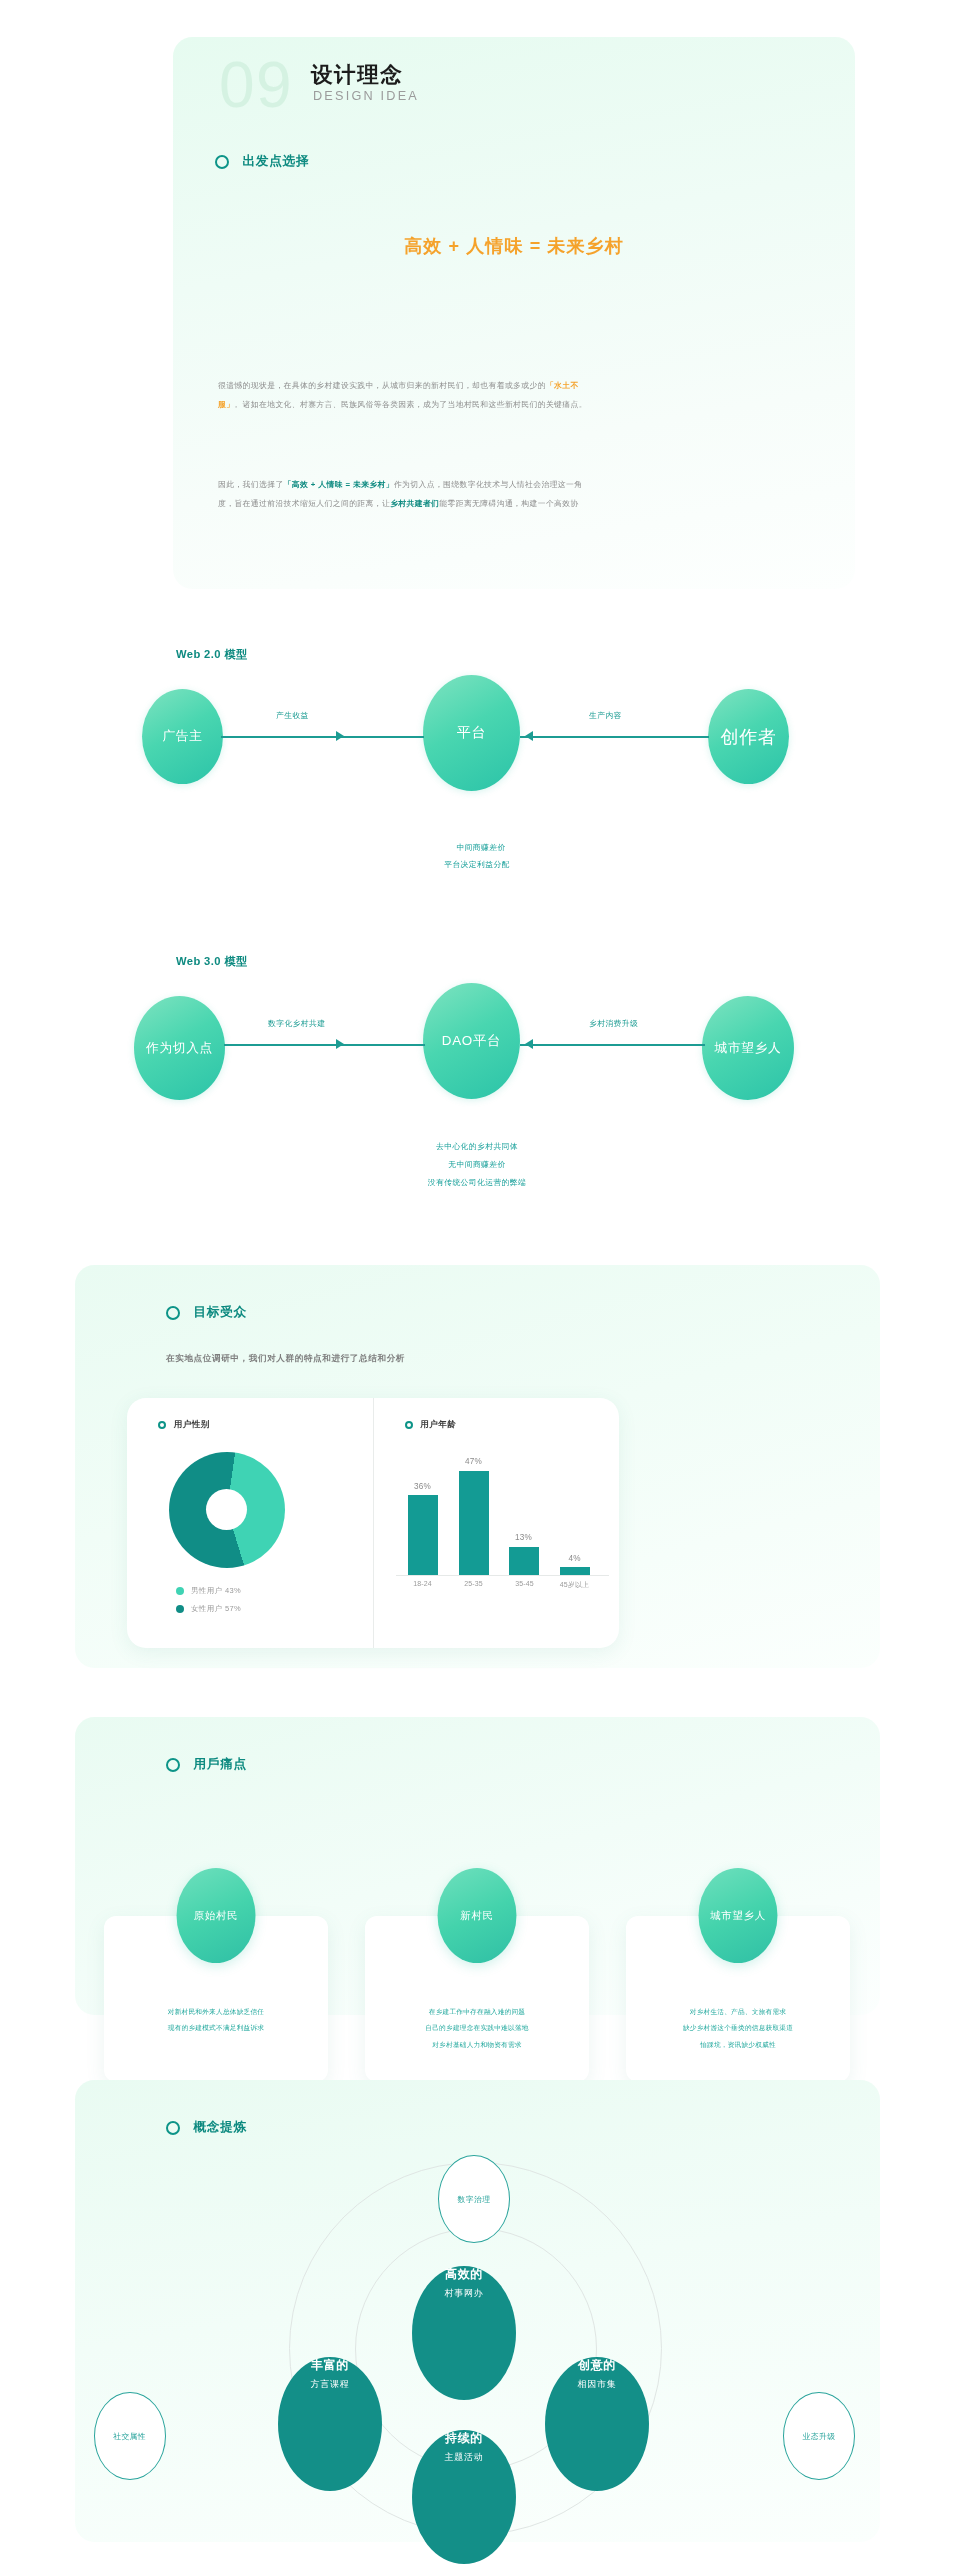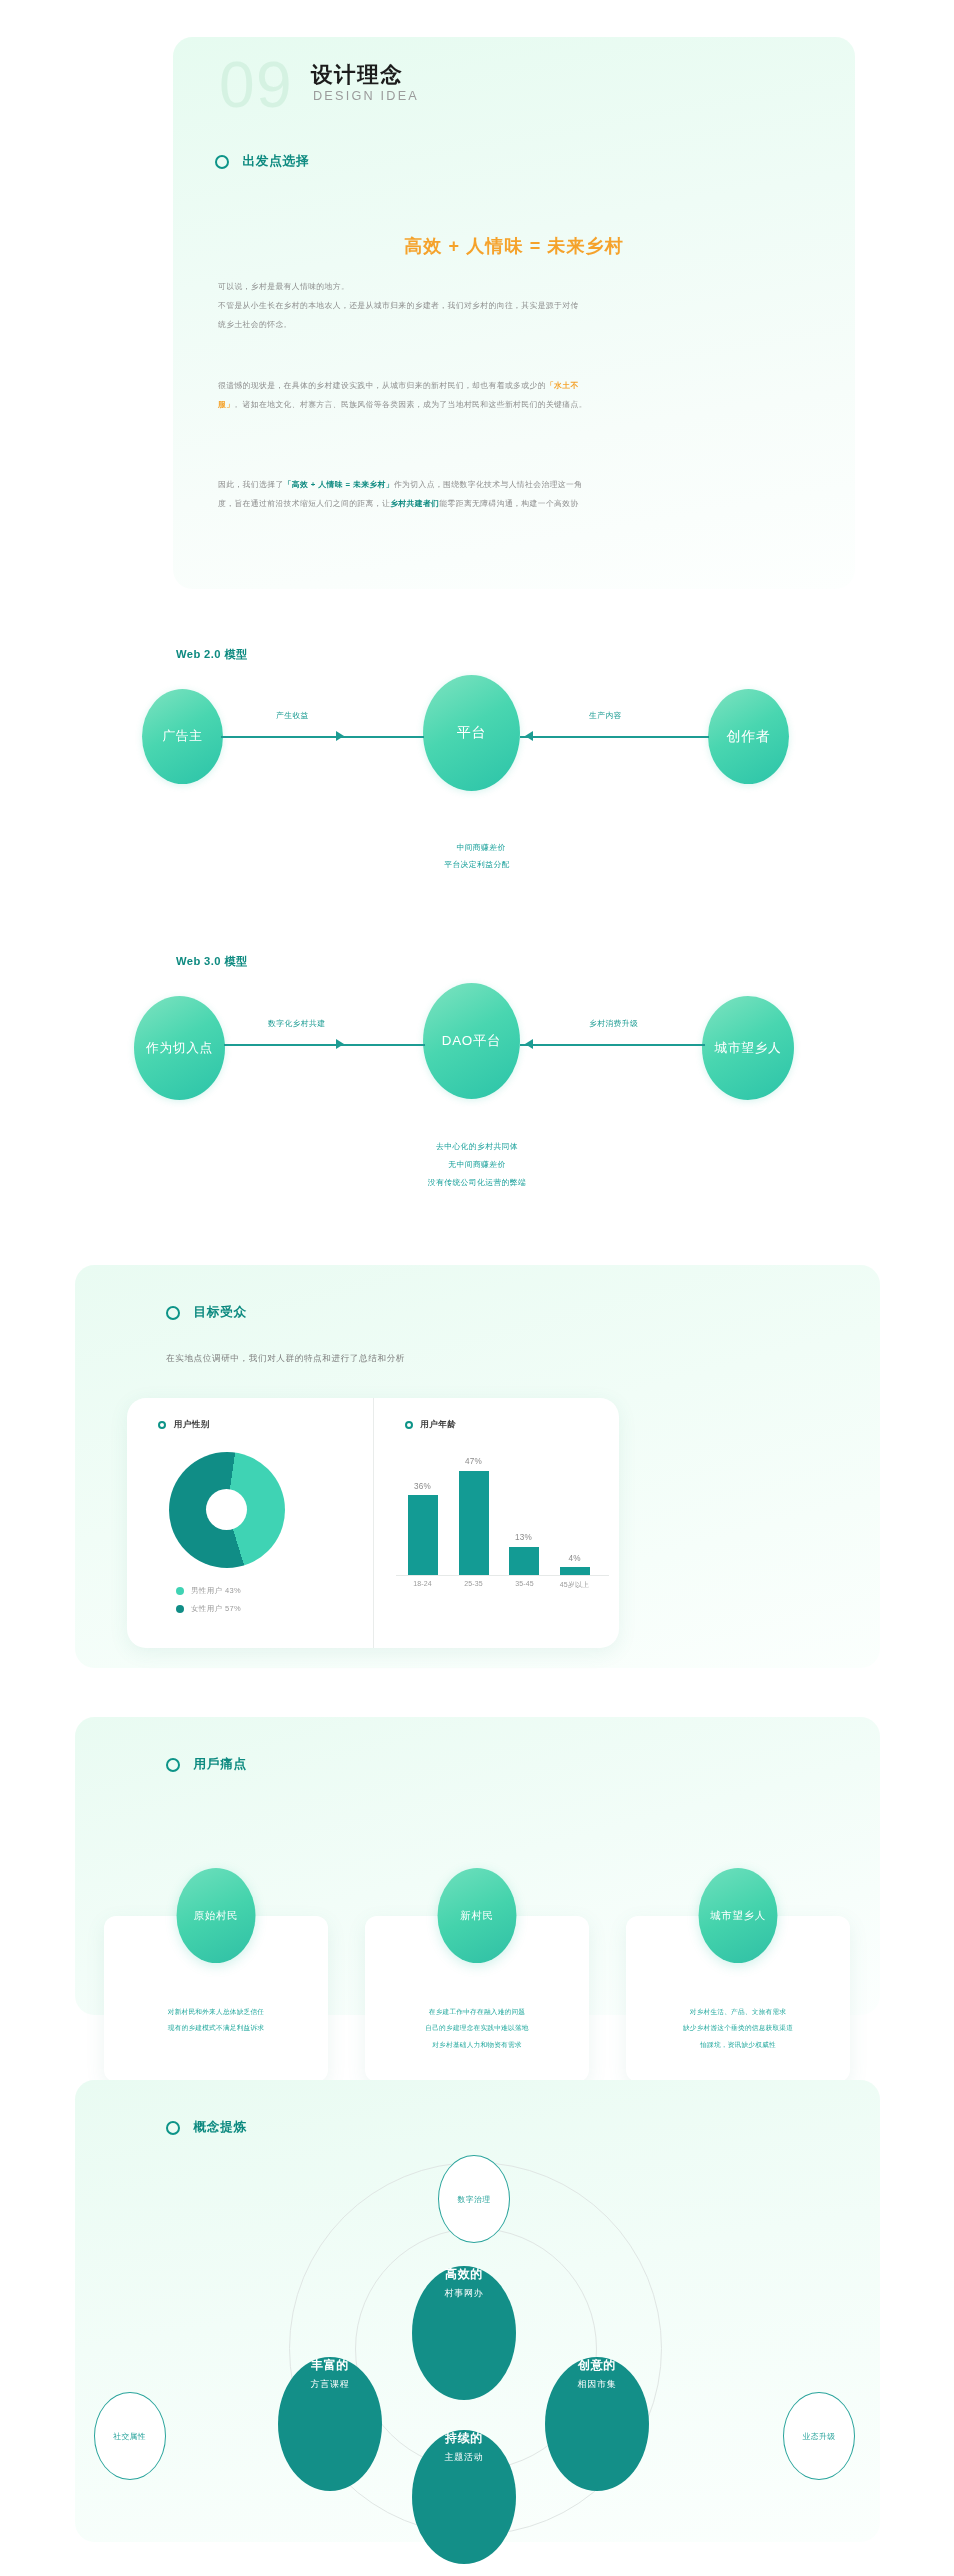--- a/index.html
+++ b/index.html
@@ -69,21 +69,21 @@
   .arrow-head.left  { border-right:8.2px solid #1c9c93; border-top:5.2px solid transparent; border-bottom:5.2px solid transparent; }
   .edge-label { position:absolute; font-size:7.8px; color:#1c9c93; letter-spacing:0.4px; white-space:nowrap; }
   .caption { position:absolute; width:100%; text-align:center; font-size:7.8px; color:#18a09a; line-height:2.0; letter-spacing:0.4px; }
 
   
   .audience-card {
     position:absolute; left:75px; top:1265px; width:805px; height:403px;
     border-radius:19.4px;
     background: linear-gradient(165deg, #e9fbf2 0%, #f1fdf7 45%, #fbfffd 100%);
   }
-  .audience-desc { position:absolute; left:91px; top:88px; font-size:8.6px; color:#7d7d7d; letter-spacing:0.6px; }
+  .audience-desc { position:absolute; left:91px; top:88px; font-size:8.6px; color:#7d7d7d; letter-spacing:0.6px;font-weight:bold; }
   .chart-panel {
     position:absolute; left:52px; top:133px; width:492px; height:250px;
     background:#fff; border-radius:19px; box-shadow:0 4.5px 19.4px rgba(60,140,120,.09);
     display:flex;
   }
   .chart-half { position:relative; flex:1; }
   .chart-half.left-half { border-right:0.7px solid #e9eceb; }
   .chart-head { position:absolute; left:31px; top:21px; display:flex; align-items:center; gap:7.5px; }
   .chart-head .lbl { font-size:8.6px; font-weight:700; color:#3b3b3b; letter-spacing:0.4px; }
   .ring-sm { width:8.2px; height:8.2px; border:2.2px solid #0d9488; border-radius:50%; }
@@ -153,43 +153,38 @@
     <div class="head-title">设计理念</div>
     <div class="head-sub">DESIGN IDEA</div>
 
     <div class="sec-head" style="left:42px; top:116px;">
       <span class="ring ring-lg"></span>
       <span class="lbl">出发点选择</span>
     </div>
 
     <div class="headline-orange">高效 + 人情味 = 未来乡村</div>
 
-    <div class="body-txt" style="top:240px;">
-      <div>可以说，乡村是最有人情味的地方。</div>
-      <div>不管是从小生长在乡村的本地农人，还是从城市归来的乡建者，我们对乡村的向往，其实是源于对传</div>
-      <div>统乡土社会的怀念。</div>
-    </div>
 
     <div class="body-txt" style="top:339px;">
       <div><span>很遗憾的现状是，在具体的乡村建设实践中，从城市归来的新村民们，却也有着或多或少的</span><span class="or">「水土不</span></div>
       <div><span class="or">服」</span><span>。诸如在地文化、村寨方言、民族风俗等各类因素，成为了当地村民和这些新村民们的关键痛点。</span></div>
     </div>
 
     <div class="body-txt" style="top:438px;">
       <div><span>因此，我们选择了</span><span class="tl">「高效 + 人情味 = 未来乡村」</span><span>作为切入点，围绕数字化技术与人情社会治理这一角</span></div>
       <div><span>度，旨在通过前沿技术缩短人们之间的距离，让</span><span class="tl">乡村共建者们</span><span>能零距离无障碍沟通，构建一个高效协</span></div>
     </div>
   </div>
 
   <div>
     <div class="model-title" style="left:176px; top:647px;">Web 2.0 模型</div>
 
     <div class="node" style="left:142px; top:689px; width:81px; height:95px; font-size:12.7px;">广告主</div>
     <div class="node" style="left:423px; top:675px; width:97px; height:116px; font-size:14px;">平台</div>
-    <div class="node" style="left:708px; top:689px; width:81px; height:95px; font-size:14px;">创作者</div>
+    <div class="node" style="left:708px; top:689px; width:81px; height:95px; font-size:18px;">创作者</div>
 
     <div class="arrow-line" style="left:221px; top:736px; width:203px;"></div>
     <div class="arrow-head right" style="left:336px; top:731px;"></div>
     <div class="edge-label" style="left:276px; top:710px;">产生收益</div>
 
     <div class="arrow-line" style="left:520px; top:736px; width:189px;"></div>
     <div class="arrow-head left" style="left:525px; top:731px;"></div>
     <div class="edge-label" style="left:589px; top:710px;">生产内容</div>
 
     <div class="caption" style="left:4px; top:840px;">中间商赚差价</div>

